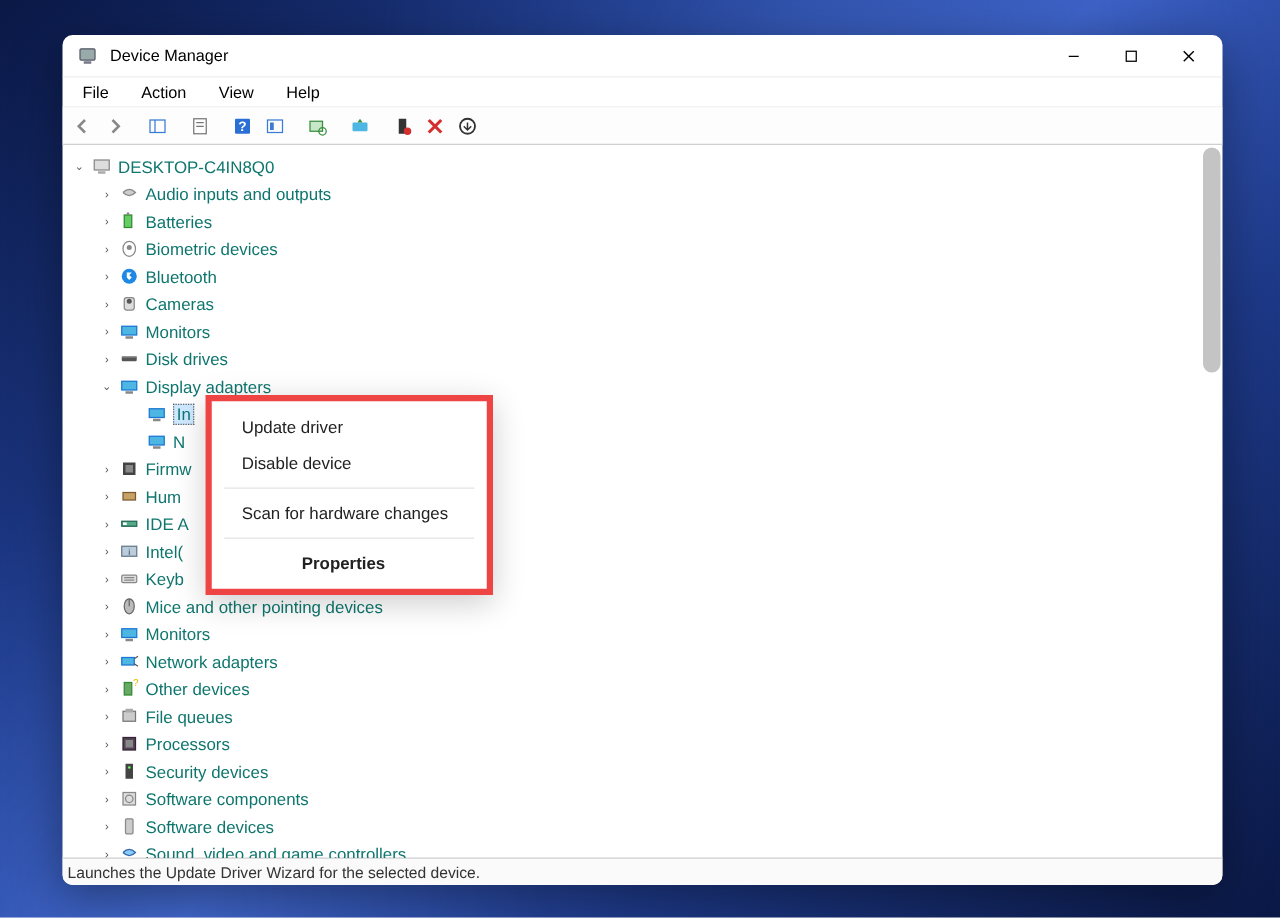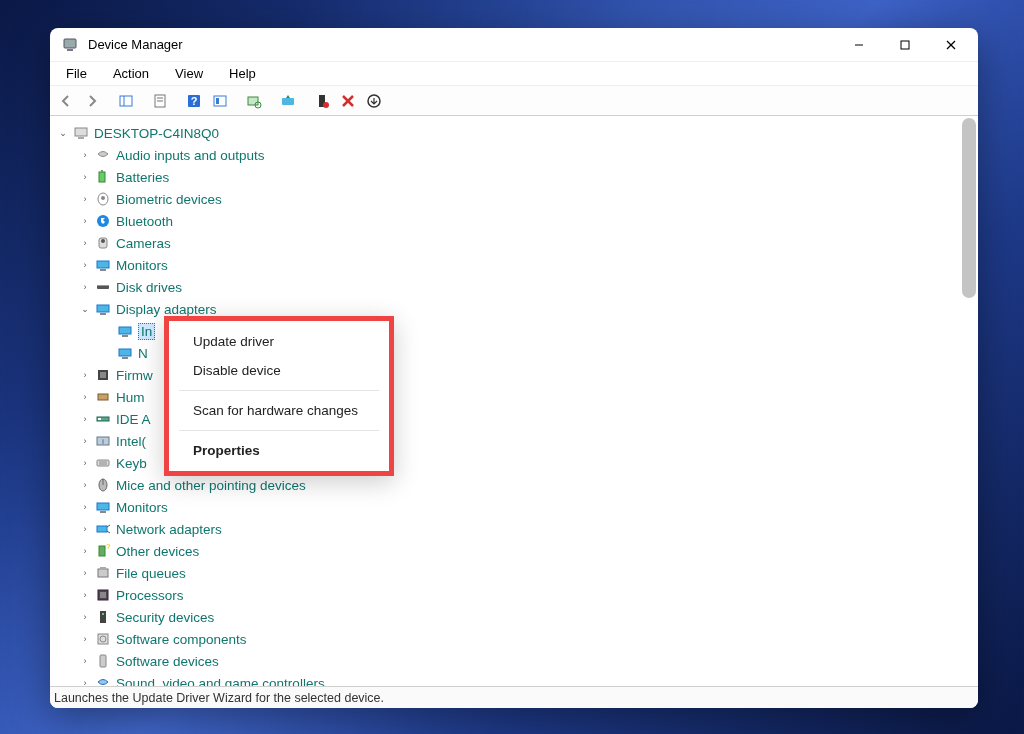--- a/index.html
+++ b/index.html
@@ -122,21 +122,21 @@
     box-shadow:0 6px 24px rgba(0,0,0,0.2);
     padding:6px 0;
     min-width:230px;
     font-size:13.5px;
   }
   .ctx-item {
     padding:7px 18px 7px 24px;
     cursor:pointer;
     color:#222;
   }
-  .ctx-item.bold { font-weight:600; }
+  .ctx-item.bold { font-weight:600;margin-left:48px; }
   .ctx-sep { height:1px; background:#e4e4e4; margin:5px 10px; }
   .statusbar {
     height:22px;
     border-top:1px solid #d0d0d0;
     display:flex;
     align-items:center;
     padding:0 4px;
     font-size:12.5px;
     color:#333;
     background:#fafafa;

